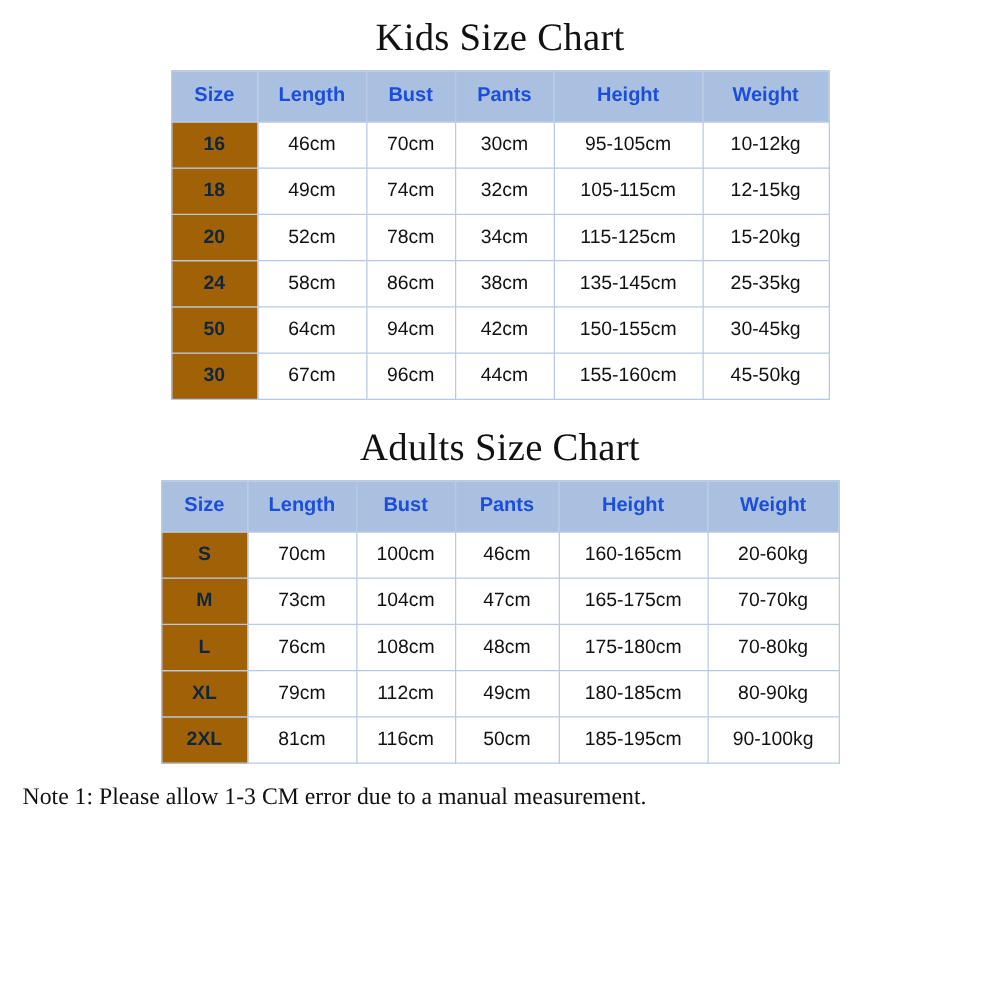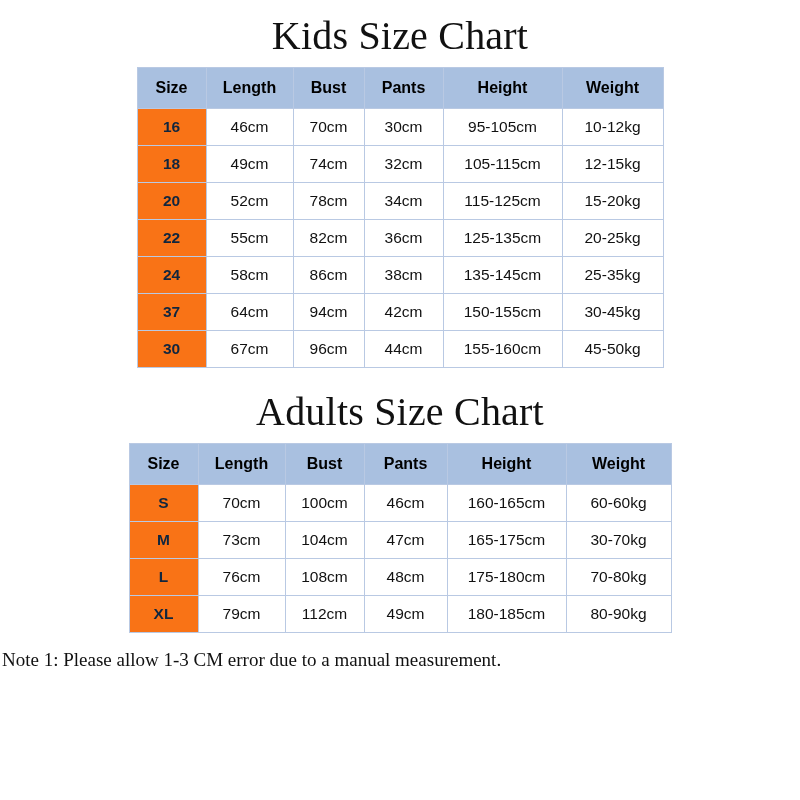--- a/index.html
+++ b/index.html
@@ -17,21 +17,21 @@
   .page {
     width: 800px;
     height: 800px;
     position: relative;
     box-sizing: border-box;
   }
 
   .chart-title {
     text-align: center;
     font-family: "Liberation Serif", serif;
-    font-size: 40px;
+    font-size: 31px;
     font-weight: 400;
     color: #111111;
     letter-spacing: 0.2px;
   }
 
   #kids-title { margin: 12px 0 8px 0; }
   #adults-title { margin: 20px 0 8px 0; }
 
   .table-wrap {
     display: flex;
@@ -55,28 +55,28 @@
     height: 36px;
     line-height: 36px;
     white-space: nowrap;
   }
 
   
   table.size-table thead th {
     background: #a9c0e0;
     font-weight: bold;
     font-size: 16px;
-    color: #000000;
+    color: #1d4ed8;
     height: 40px;
     line-height: 40px;
   }
 
   
   table.size-table tbody td.size-col {
-    background: #f97316;
+    background: #a16207;
     font-weight: bold;
     color: #10263f;
   }
 
   
   #kids-table .c-size   { width: 68px; }
   #kids-table .c-length { width: 86px; }
   #kids-table .c-bust   { width: 70px; }
   #kids-table .c-pants  { width: 78px; }
   #kids-table .c-height { width: 118px; }
@@ -85,21 +85,21 @@
   
   #adults-table .c-size   { width: 68px; }
   #adults-table .c-length { width: 86px; }
   #adults-table .c-bust   { width: 78px; }
   #adults-table .c-pants  { width: 82px; }
   #adults-table .c-height { width: 118px; }
   #adults-table .c-weight { width: 104px; }
 
   .notes {
     margin-top: 14px;
-    padding-left: 2px;
+    padding-left: 18px;
     font-family: "Liberation Serif", serif;
     font-size: 19px;
     color: #111111;
     line-height: 1.38;
   }
   .notes div { white-space: nowrap; }
 </style>
 </head>
 <body>
 
@@ -138,37 +138,29 @@
         </tr>
         <tr>
           <td class="size-col">20</td>
           <td>52cm</td>
           <td>78cm</td>
           <td>34cm</td>
           <td>115-125cm</td>
           <td>15-20kg</td>
         </tr>
         <tr>
-          <td class="size-col">22</td>
-          <td>55cm</td>
-          <td>82cm</td>
-          <td>36cm</td>
-          <td>125-135cm</td>
-          <td>20-25kg</td>
-        </tr>
-        <tr>
           <td class="size-col">24</td>
           <td>58cm</td>
           <td>86cm</td>
           <td>38cm</td>
           <td>135-145cm</td>
           <td>25-35kg</td>
         </tr>
         <tr>
-          <td class="size-col">37</td>
+          <td class="size-col">50</td>
           <td>64cm</td>
           <td>94cm</td>
           <td>42cm</td>
           <td>150-155cm</td>
           <td>30-45kg</td>
         </tr>
         <tr>
           <td class="size-col">30</td>
           <td>67cm</td>
           <td>96cm</td>
@@ -194,46 +186,54 @@
           <th class="c-weight">Weight</th>
         </tr>
       </thead>
       <tbody>
         <tr>
           <td class="size-col">S</td>
           <td>70cm</td>
           <td>100cm</td>
           <td>46cm</td>
           <td>160-165cm</td>
-          <td>60-60kg</td>
+          <td>20-60kg</td>
         </tr>
         <tr>
           <td class="size-col">M</td>
           <td>73cm</td>
           <td>104cm</td>
           <td>47cm</td>
           <td>165-175cm</td>
-          <td>30-70kg</td>
+          <td>70-70kg</td>
         </tr>
         <tr>
           <td class="size-col">L</td>
           <td>76cm</td>
           <td>108cm</td>
           <td>48cm</td>
           <td>175-180cm</td>
           <td>70-80kg</td>
         </tr>
         <tr>
           <td class="size-col">XL</td>
           <td>79cm</td>
           <td>112cm</td>
           <td>49cm</td>
           <td>180-185cm</td>
           <td>80-90kg</td>
         </tr>
+        <tr>
+          <td class="size-col">2XL</td>
+          <td>81cm</td>
+          <td>116cm</td>
+          <td>50cm</td>
+          <td>185-195cm</td>
+          <td>90-100kg</td>
+        </tr>
       </tbody>
     </table>
   </div>
 
   <div class="notes">
     <div>Note 1: Please allow 1-3 CM error due to a manual measurement.</div>
   </div>
 
 </div>
 

